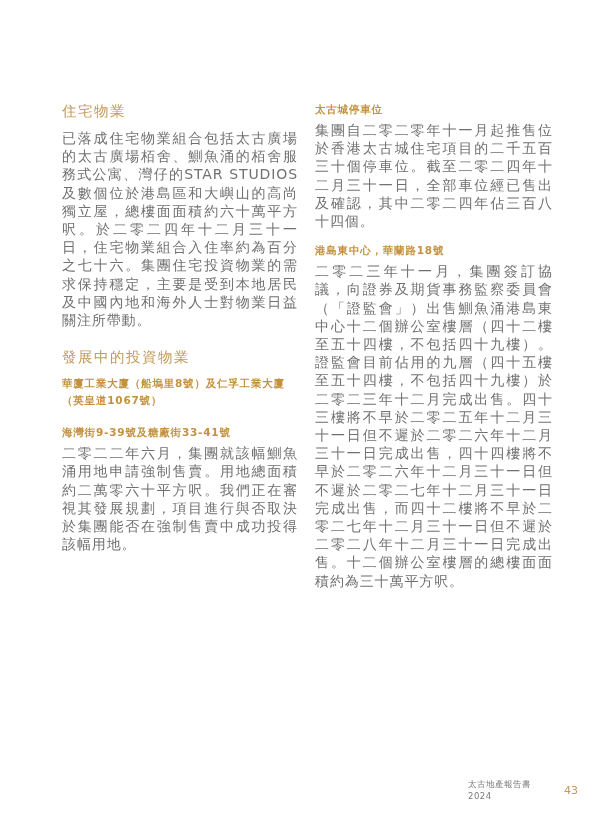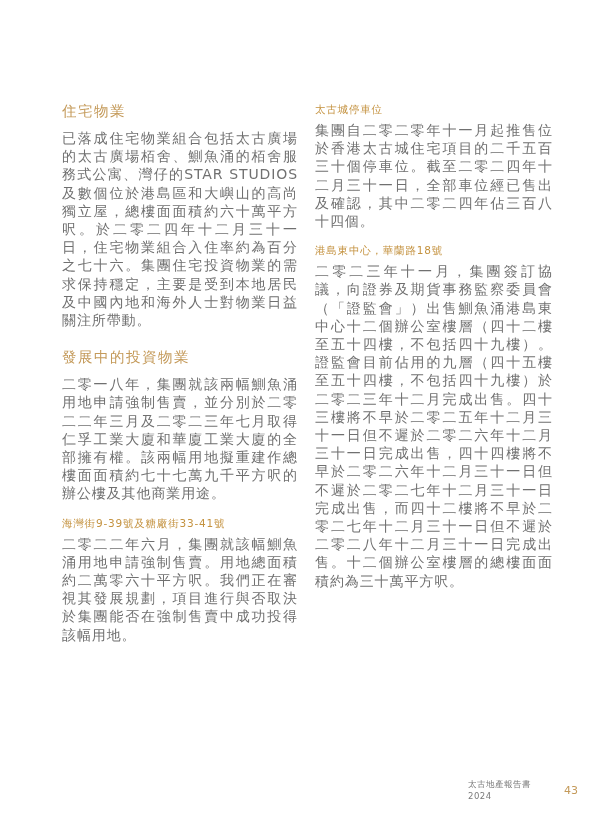--- a/index.html
+++ b/index.html
@@ -2,40 +2,40 @@
 <html><head>
   <meta charset="utf-8">
   <style>
     html, body { margin: 0; padding: 0; background: #ffffff; }
     body { width: 600px; height: 814px; position: relative; overflow: hidden;
       font-family: "DejaVu Sans", sans-serif; color: #6b6b6b; }
     .col { position: absolute; top: 101px; }
     .col-left { left: 62px; width: 236px; }
     .col-right { left: 315px; width: 238px; }
     .h1 { font-size: 14.5px; color: #c49a5a; letter-spacing: 1.5px; margin: 0 0 8px 0; line-height: 20px; font-weight: normal; }
-    .h2 { font-size: 10.5px; color: #c4923f; font-weight: normal; letter-spacing: 0.8px; margin: 0 0 3px 0; line-height: 17px; }
+    .h2 { font-size: 10.5px; color: #c4923f; font-weight: bold; letter-spacing: 0.8px; margin: 0 0 3px 0; line-height: 17px; }
     .p { font-size: 14px; line-height: 18.2px; letter-spacing: 0.9px; margin: 0; color: #707070; text-align: justify; }
     .gap-l { height: 18px; }
     .gap-m { height: 12px; }
     .footer { position: absolute; top: 779px; left: 468px; width: 110px; display: flex; align-items: center; }
     .footer-title { font-size: 8.5px; color: #7a7a7a; letter-spacing: 0.5px; }
     .footer-page { font-size: 11px; color: #c49a5a; margin-left: 20px; }
   </style>
 </head>
 <body>
 
 <div class="col col-left">
   <section>
     <h2 class="h1">住宅物業</h2>
     <p class="p">已落成住宅物業組合包括太古廣場的太古廣場栢舍、鰂魚涌的栢舍服務式公寓、灣仔的STAR STUDIOS及數個位於港島區和大嶼山的高尚獨立屋，總樓面面積約六十萬平方呎。於二零二四年十二月三十一日，住宅物業組合入住率約為百分之七十六。集團住宅投資物業的需求保持穩定，主要是受到本地居民及中國內地和海外人士對物業日益關注所帶動。</p>
   </section>
   <div class="gap-l"></div>
   <section>
     <h2 class="h1">發展中的投資物業</h2>
-    <p class="p">二零一八年，集團就該兩幅鰂魚涌用地申請強制售賣，並分別於二零二二年三月及二零二三年七月取得仁孚工業大廈和華廈工業大廈的全部擁有權。該兩幅用地擬重建作總樓面面積約七十七萬九千平方呎的辦公樓及其他商業用途。</p>
+    <h3 class="h2">華廈工業大廈（船塢里8號）及仁孚工業大廈（英皇道1067號）</h3>
     <div class="gap-m"></div>
     <h3 class="h2">海灣街9-39號及糖廠街33-41號</h3>
     <p class="p">二零二二年六月，集團就該幅鰂魚涌用地申請強制售賣。用地總面積約二萬零六十平方呎。我們正在審視其發展規劃，項目進行與否取決於集團能否在強制售賣中成功投得該幅用地。</p>
   </section>
 </div>
 
 <div class="col col-right">
   <section>
     <h3 class="h2">太古城停車位</h3>
     <p class="p">集團自二零二零年十一月起推售位於香港太古城住宅項目的二千五百三十個停車位。截至二零二四年十二月三十一日，全部車位經已售出及確認，其中二零二四年佔三百八十四個。</p>

